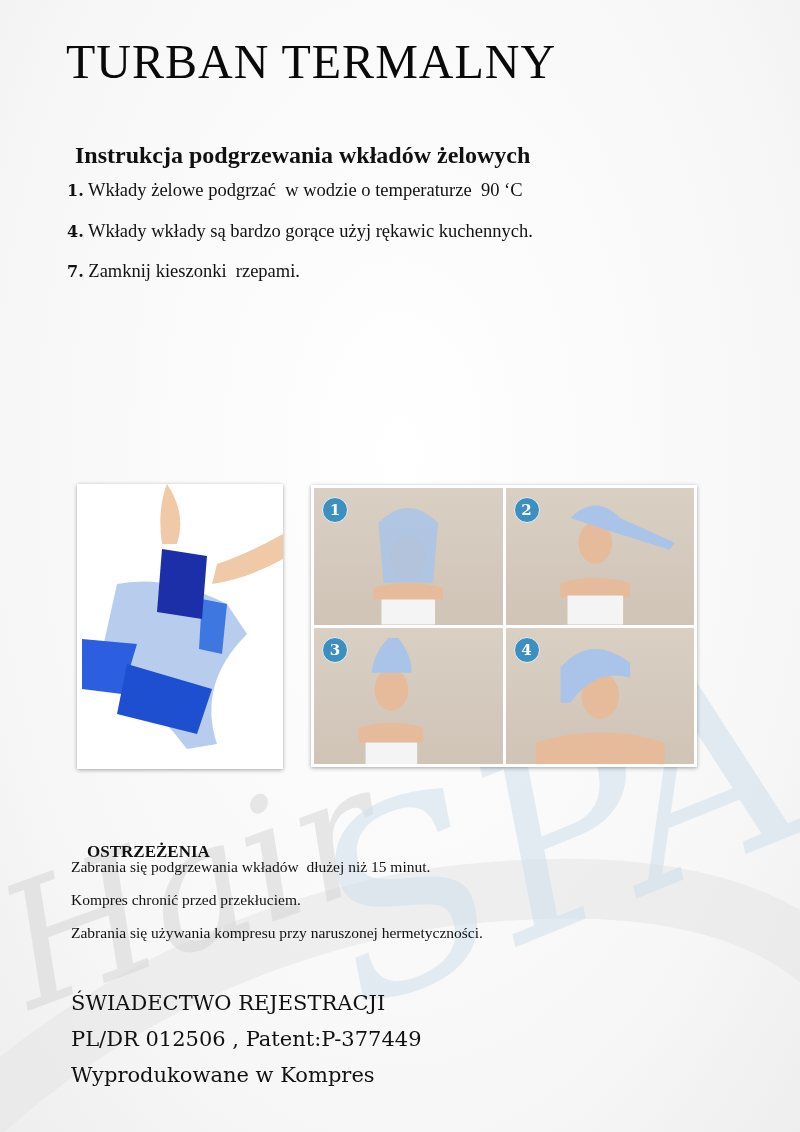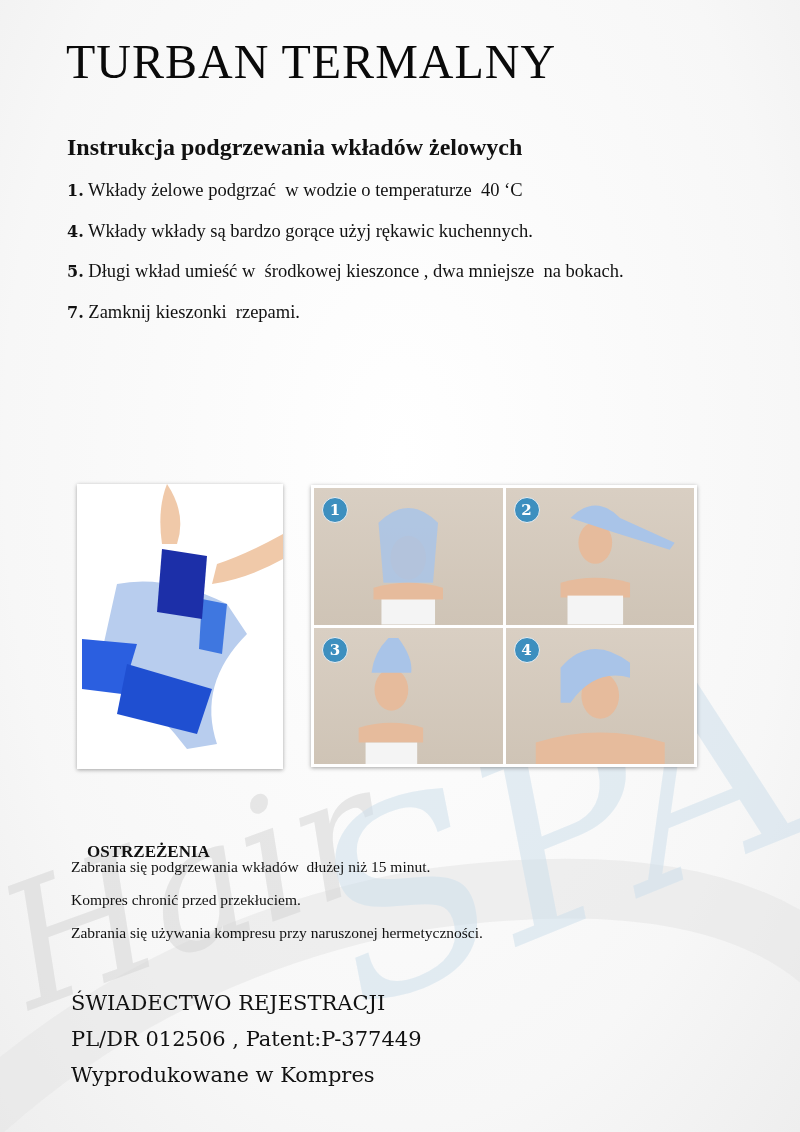--- a/index.html
+++ b/index.html
@@ -9,21 +9,21 @@
     font-family: "DejaVu Serif", "Liberation Serif", serif;
     color: #111;
   }
   .watermark { position: absolute; left: 0; top: 0; width: 800px; height: 1132px; pointer-events: none; }
   .title {
     position: absolute; left: 66px; top: 38px;
     font-family: "Liberation Serif", serif; font-size: 48px; letter-spacing: 1px;
     font-weight: normal; line-height: 1; margin: 0; color: #0a0a0a;
   }
   .subtitle {
-    position: absolute; left: 67px; top: 134px; margin: 0;
+    position: absolute; left: 67px; top: 134px; margin: 8px;
     font-family: "Liberation Serif", serif; font-weight: bold; font-size: 24px; color: #111;
   }
   .steps { position: absolute; left: 67px; top: 176px; margin: 0; padding: 0; list-style: none; }
   .steps li {
     font-family: "Liberation Serif", serif; font-size: 18.5px; height: 40.5px; line-height: 28px;
     white-space: pre; color: #111;
   }
   .steps .num { font-family: "DejaVu Serif", serif; font-weight: bold; font-size: 16px; }
   .photo-left {
     position: absolute; left: 77px; top: 484px; width: 206px; height: 285px;
@@ -57,23 +57,22 @@
 <svg class="watermark" viewBox="0 0 800 1132">
   <path d="M -40 1132 Q 150 950 420 900 Q 700 860 820 960" fill="none" stroke="#e6e6e6" stroke-width="60" opacity="0.6"></path>
   <text x="30" y="1010" transform="rotate(-20 30 1010)" font-family="DejaVu Serif, serif" font-size="170" font-style="italic" fill="#d6d6d6" opacity="0.55">Hair</text>
   <text x="360" y="1010" transform="rotate(-22 360 1010)" font-family="DejaVu Serif, serif" font-size="250" font-style="italic" fill="#cfe0ec" opacity="0.55">SPA</text>
 </svg>
 
 <h1 class="title">TURBAN TERMALNY</h1>
 <h2 class="subtitle">Instrukcja podgrzewania wkładów żelowych</h2>
 
 <ol class="steps">
-  <li><span class="num">1.</span><span> Wkłady żelowe podgrzać  w wodzie o temperaturze  40 ‘C</span></li>
+  <li><span class="num">1.</span><span> Wkłady żelowe podgrzać  w wodzie o temperaturze  90 ‘C</span></li>
   <li><span class="num">4.</span><span> Wkłady wkłady są bardzo gorące użyj rękawic kuchennych.</span></li>
-  <li><span class="num">5.</span><span> Długi wkład umieść w  środkowej kieszonce , dwa mniejsze  na bokach.</span></li>
   <li><span class="num">7.</span><span> Zamknij kieszonki  rzepami.</span></li>
 </ol>
 
 <div class="photo-left">
   <svg width="206" height="285" viewBox="0 0 206 285">
     <path d="M 40 100 Q 90 90 150 120 L 170 150 Q 120 200 140 260 L 110 265 Q 60 200 20 190 Z" fill="#b8cdee"></path>
     <path d="M 5 155 L 60 160 L 45 210 L 5 205 Z" fill="#2b5fe0"></path>
     <path d="M 50 180 L 135 205 L 120 250 L 40 230 Z" fill="#1f4fd1"></path>
     <path d="M 125 115 L 150 120 L 145 170 L 122 165 Z" fill="#3f77e0"></path>
     <path d="M 85 65 L 130 72 L 125 135 L 80 128 Z" fill="#1c2fa8"></path>

